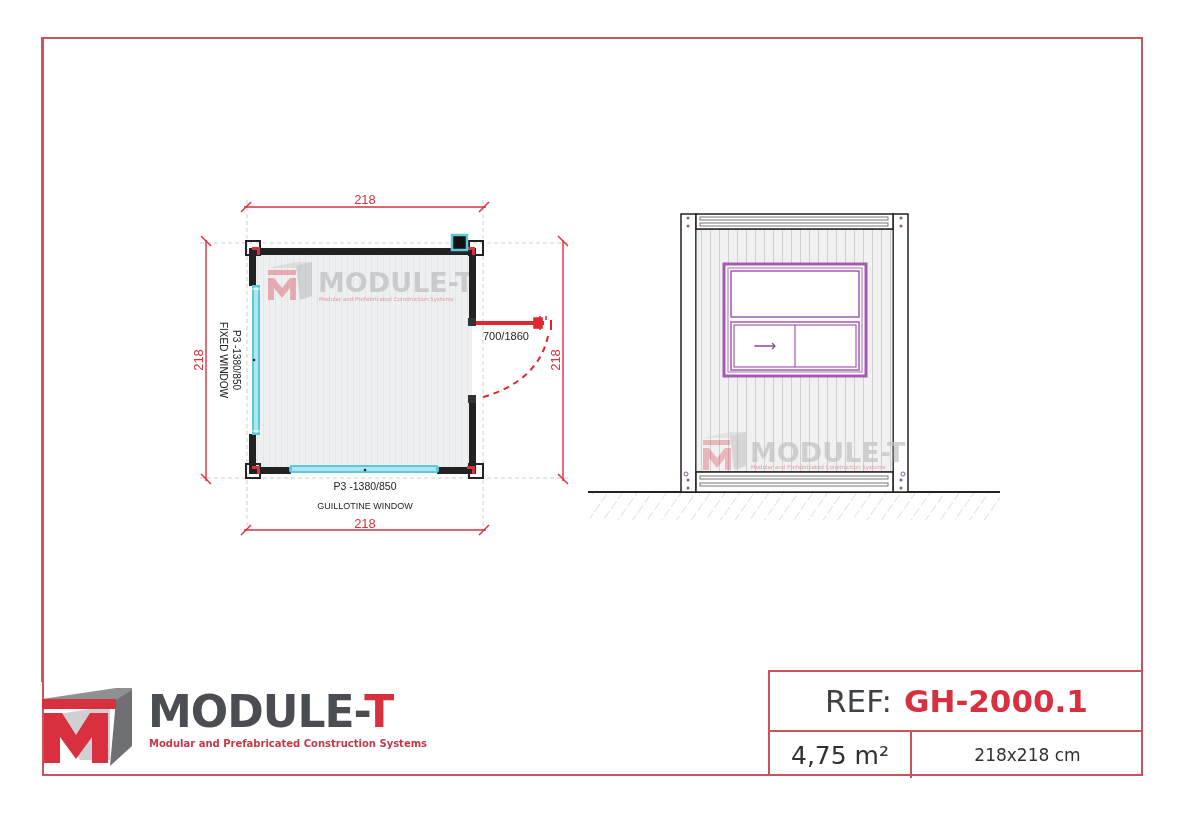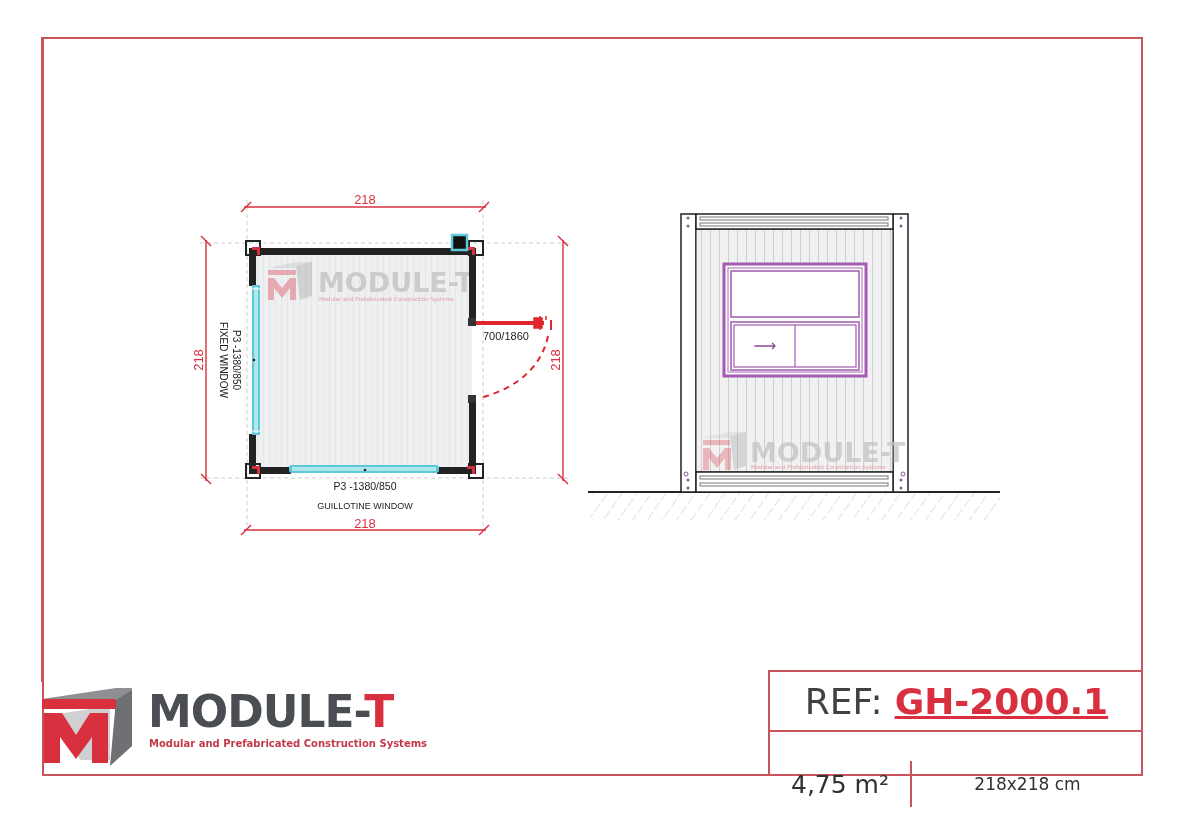--- a/index.html
+++ b/index.html
@@ -11,23 +11,23 @@
     .logo { position: absolute; left: 42px; top: 686px; width: 400px; height: 80px; }
     .logo-word { position: absolute; left: 106px; top: 0px; font-family: "DejaVu Sans", sans-serif;
                  font-weight: bold; font-size: 44px; letter-spacing: -1px; color: #4a4d51; line-height: 52px; }
     .logo-word .t { color: #d9303f; }
     .logo-tag { position: absolute; left: 107px; top: 52px; font-family: "DejaVu Sans", sans-serif;
                 font-weight: bold; font-size: 10px; color: #c23a48; white-space: nowrap; }
     .titleblock { position: absolute; left: 768px; top: 670px; width: 375px; height: 106px;
                   border-left: 2px solid #c9545c; border-top: 2px solid #c9545c; box-sizing: border-box;
                   font-family: "DejaVu Sans", sans-serif; }
     .tb-ref { height: 58px; border-bottom: 2px solid #c9545c; display: flex; align-items: center;
-              justify-content: center; font-size: 36px; color: #3f4245; }
-    .tb-ref .code { color: #d9303f; font-weight: bold; margin-left: 12px; text-decoration: underline; }
-    .tb-row { display: flex; height: 46px; margin-top: 29px; }
+              justify-content: center; font-size: 31px; color: #3f4245; }
+    .tb-ref .code { color: #d9303f; font-weight: bold; margin-left: 12px; }
+    .tb-row { display: flex; height: 46px; }
     .tb-area { width: 140px; border-right: 2px solid #c9545c; display: flex; align-items: center;
                justify-content: center; font-size: 25px; color: #2f3134; }
     .tb-size { flex: 1; display: flex; align-items: center; justify-content: center;
                font-size: 17px; color: #2f3134; }
     .dim-text { font-family: "Liberation Sans", sans-serif; }
   </style>
 </head>
 <body>
 
 <div class="frame"></div>

